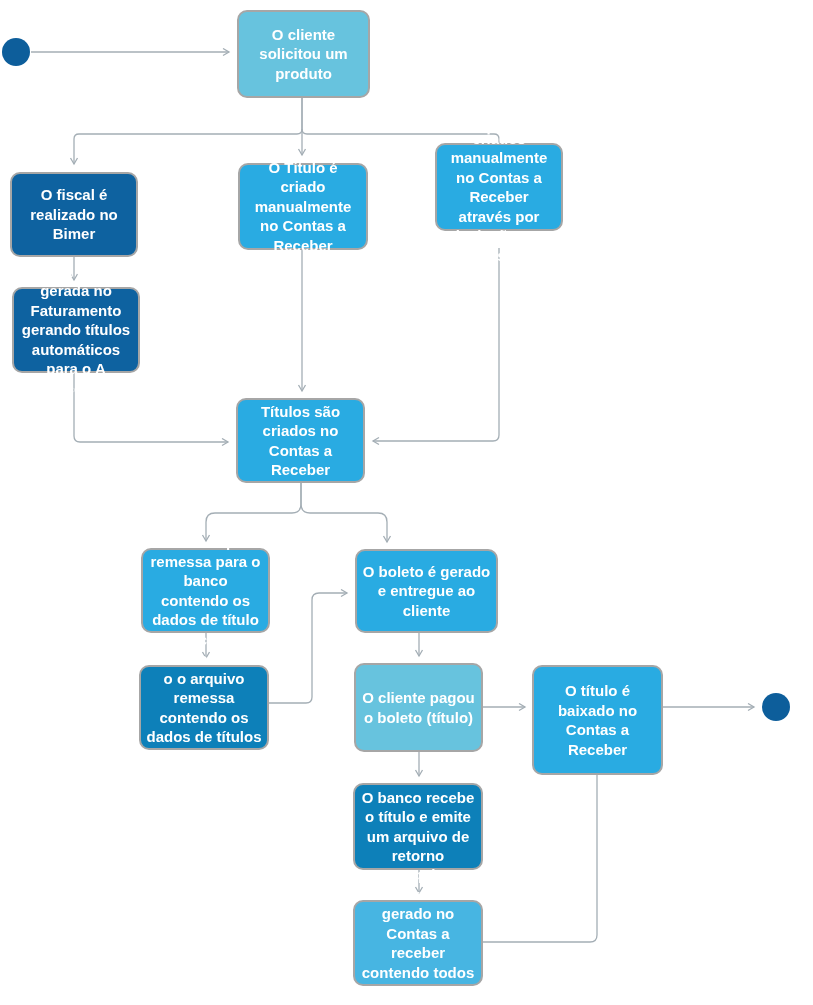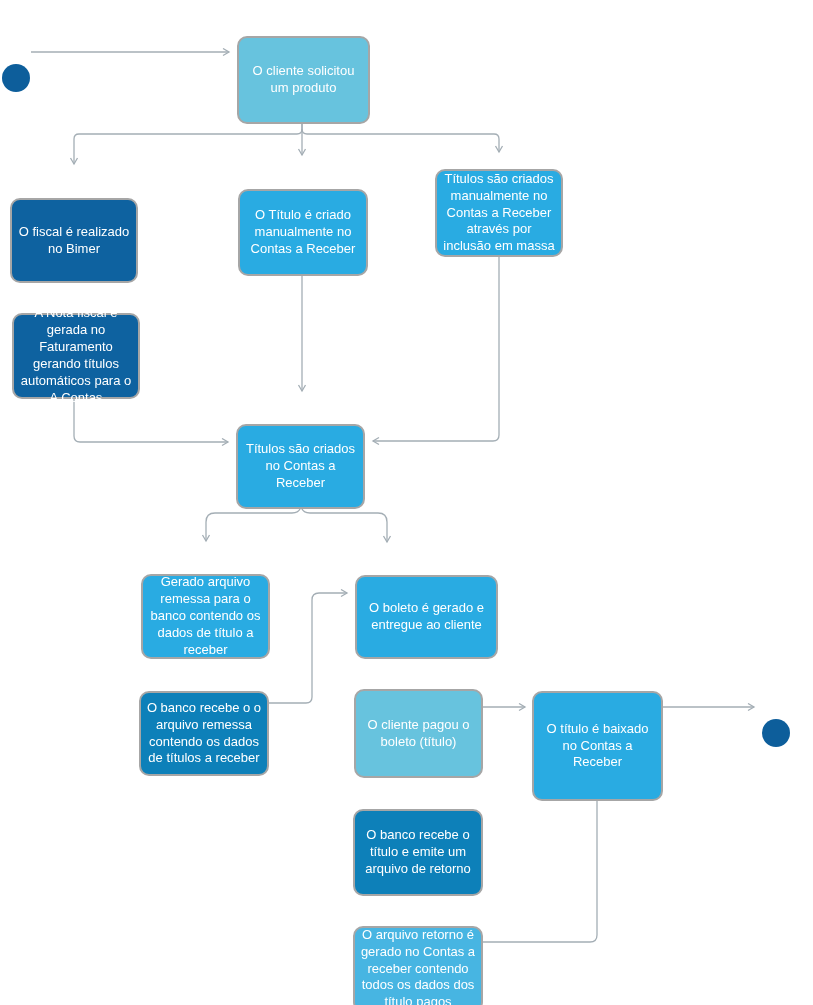--- a/index.html
+++ b/index.html
@@ -29,25 +29,24 @@
   .node {
     position: absolute;
     box-sizing: border-box;
     border: 2px solid #A6A6A6;
     border-radius: 10px;
     display: flex;
     align-items: center;
     justify-content: center;
     text-align: center;
     color: #ffffff;
-    font-size: 13px;
+    font-size: 15px;
     line-height: 1.3;
-    font-weight: normal;
+    font-weight: bold;
     padding: 3px 5px;
-    margin-top: 26px;
   }
   .node .lbl { display: block; width: 100%; }
   .terminal {
     position: absolute;
     border-radius: 50%;
     border: none;
     padding: 0;
   }
 </style>
 </head>
@@ -93,21 +92,21 @@
 
   <div class="node" style="left: 238px; top: 163px; width: 130px; height: 87px; background: rgb(41, 171, 226); border-color: rgb(166, 166, 166); justify-content: center;">
     <span class="lbl">O Título é criado manualmente no Contas a Receber</span>
   </div>
 
   <div class="node" style="left: 435px; top: 143px; width: 128px; height: 88px; background: rgb(41, 171, 226); border-color: rgb(166, 166, 166);">
     <span class="lbl">Títulos são criados manualmente no Contas a Receber através por inclusão em massa</span>
   </div>
 
   <div class="node" style="left: 12px; top: 287px; width: 128px; height: 86px; background: rgb(14, 98, 160); border-color: rgb(166, 166, 166);">
-    <span class="lbl">A Nota fiscal é gerada no Faturamento gerando títulos automáticos para o A Contas</span>
+    <span class="lbl">A Nota fiscal é gerada no Faturamento gerando títulos automáticos para o A Receber</span>
   </div>
 
   <div class="node" style="left: 236px; top: 398px; width: 129px; height: 85px; background: rgb(41, 171, 226); border-color: rgb(166, 166, 166);">
     <span class="lbl">Títulos são criados no Contas a Receber</span>
   </div>
 
   <div class="node" style="left: 141px; top: 548px; width: 129px; height: 85px; background: rgb(41, 171, 226); border-color: rgb(166, 166, 166);">
     <span class="lbl">Gerado arquivo remessa para o banco contendo os dados de título a receber</span>
   </div>
 

